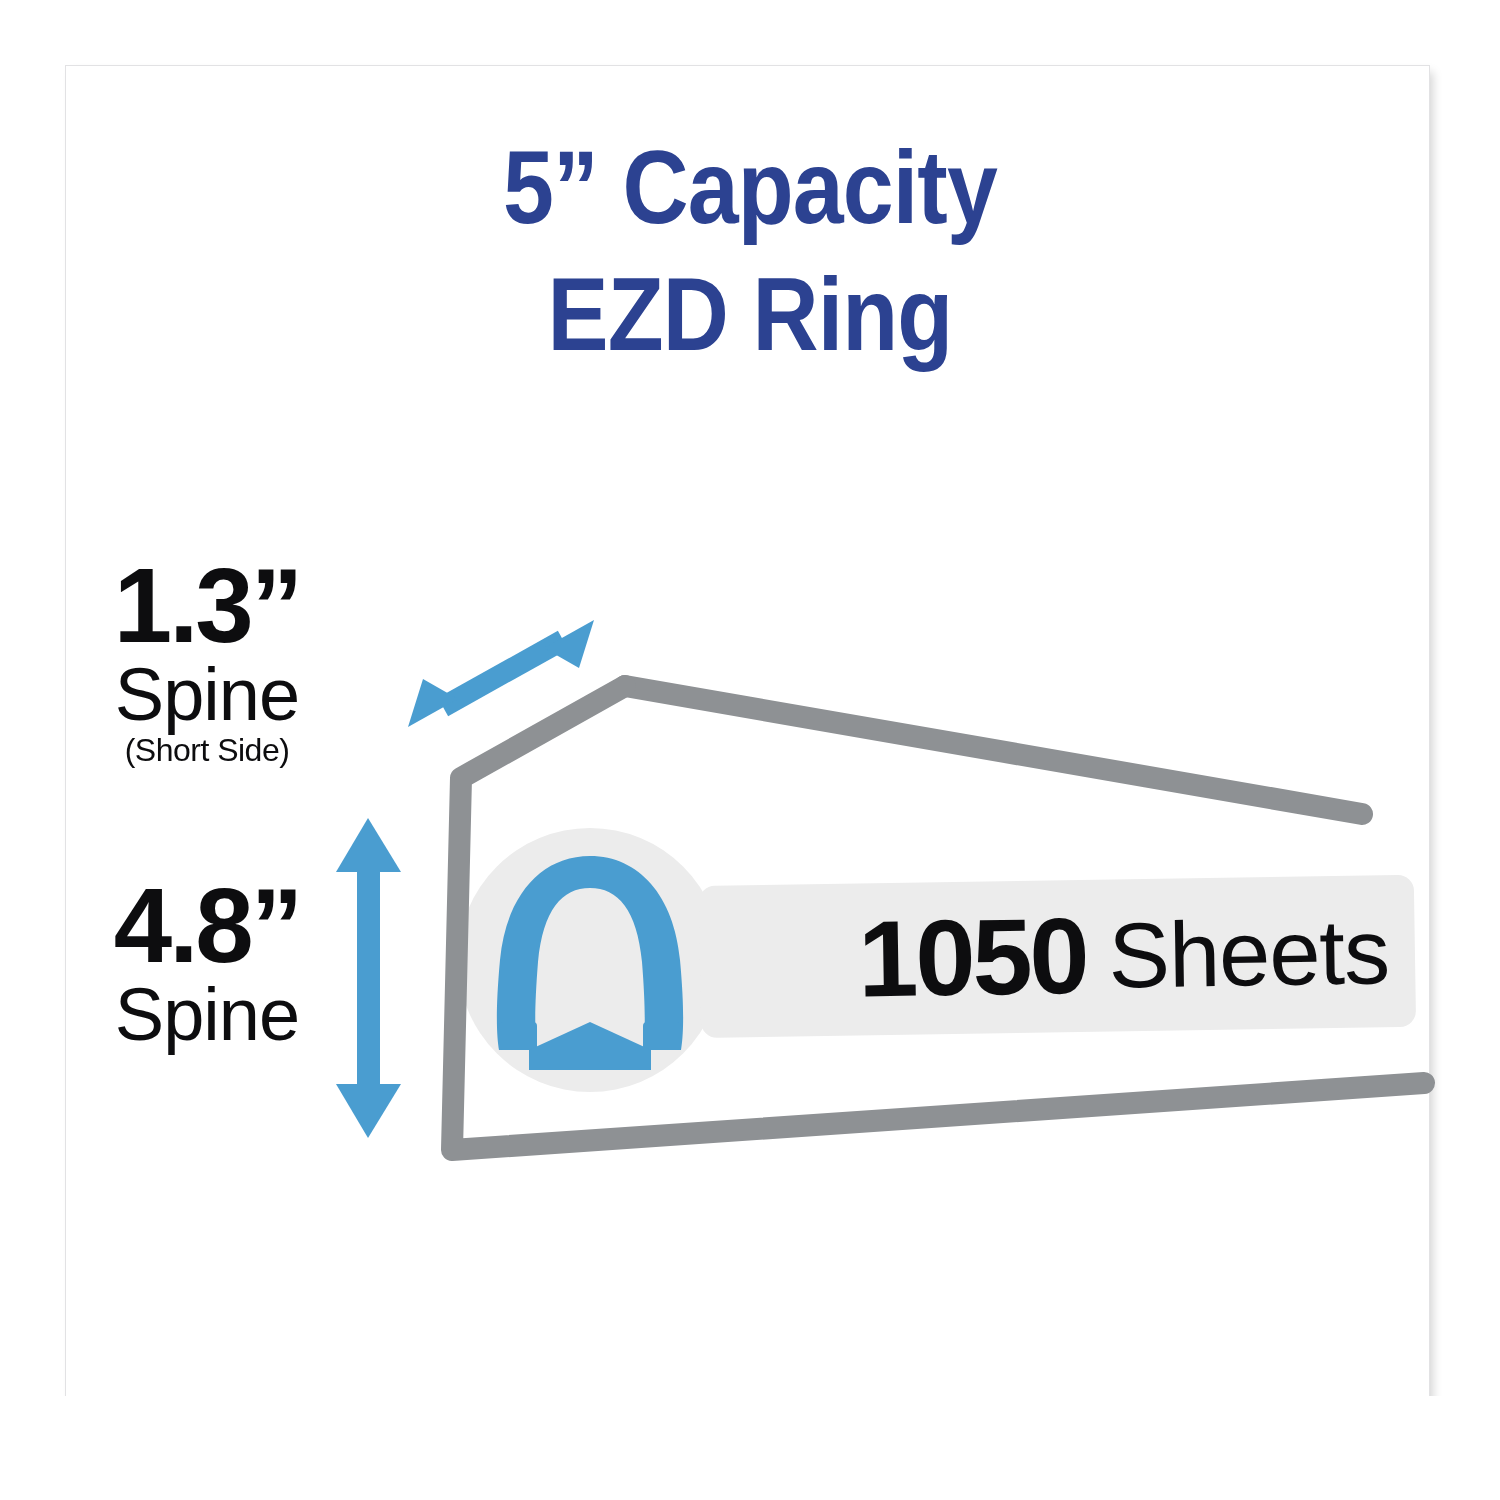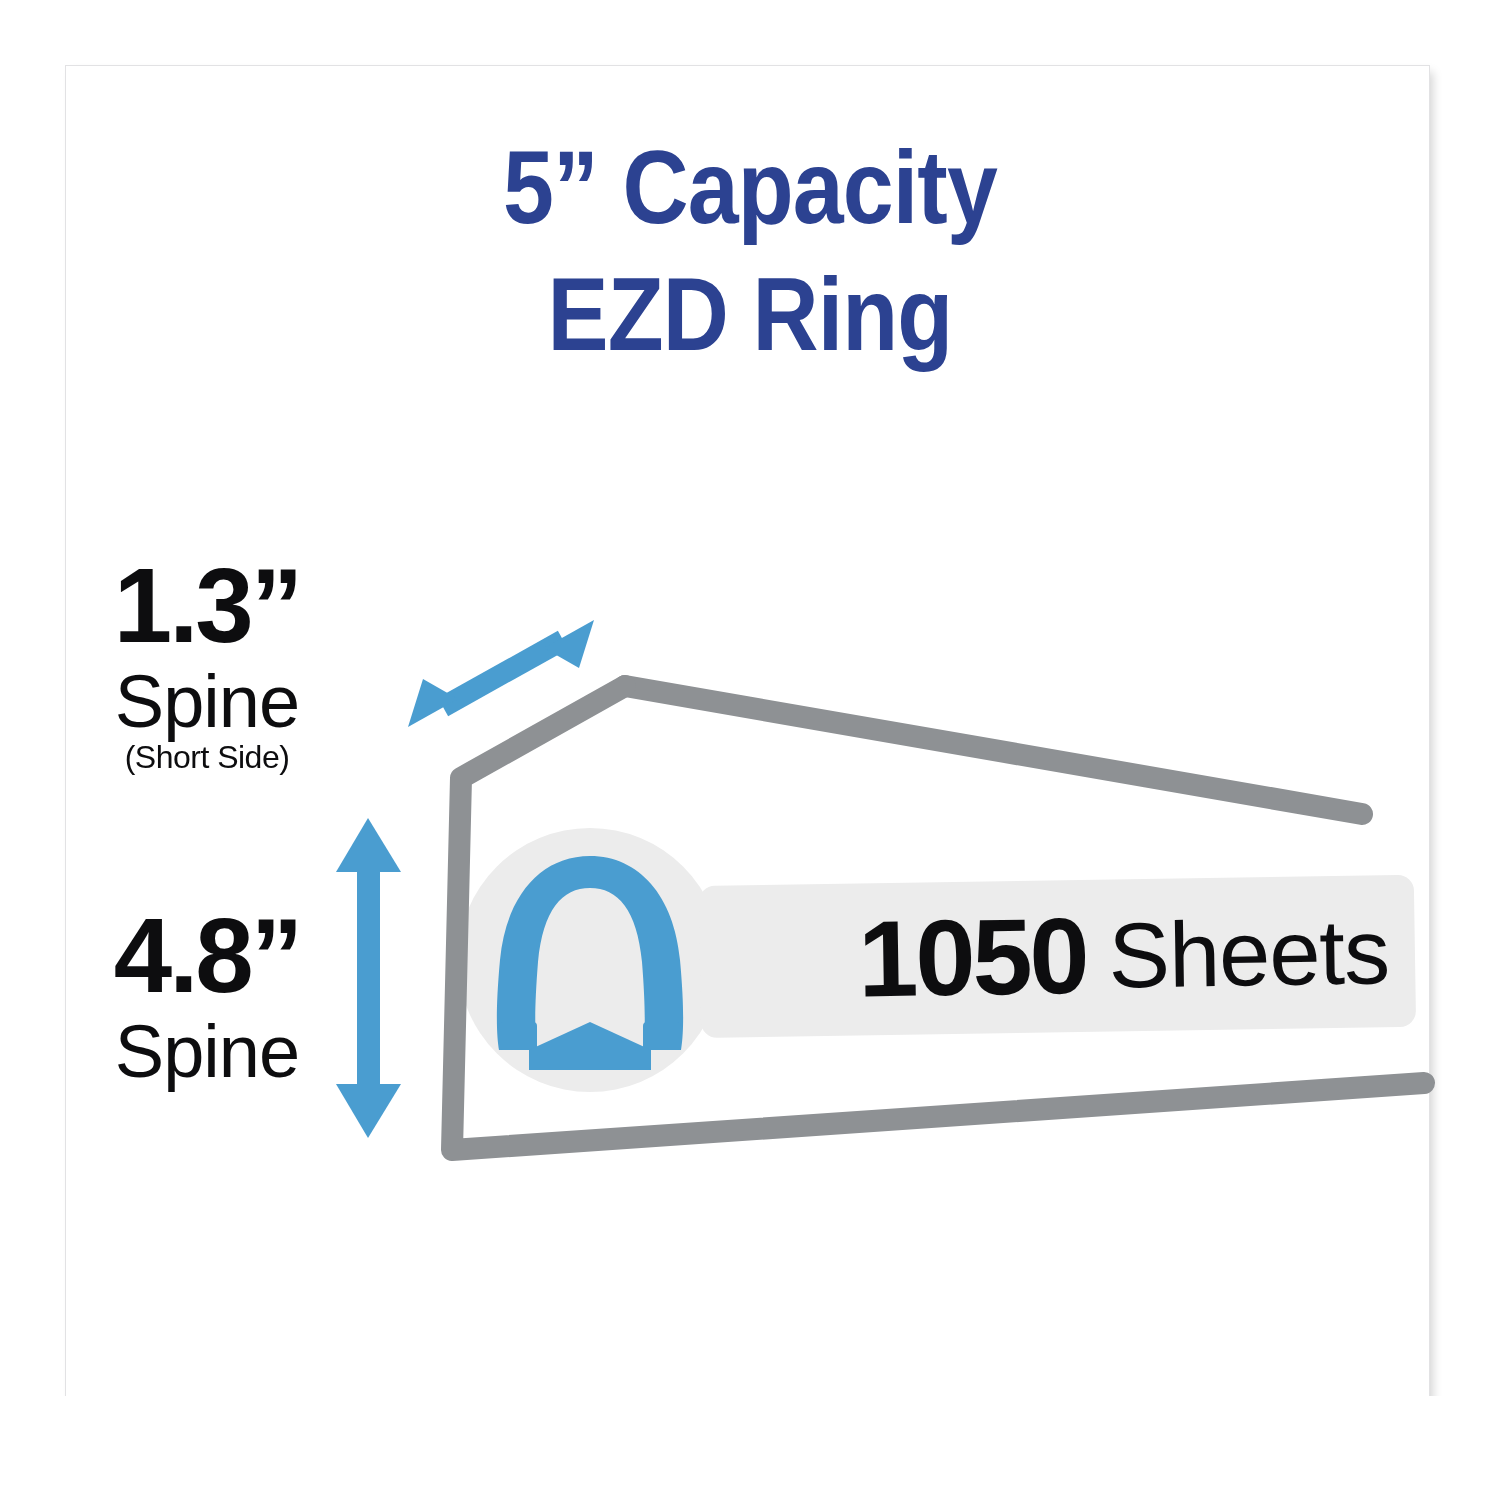--- a/index.html
+++ b/index.html
@@ -59,33 +59,33 @@
 
   
   .dim-block {
     position: absolute;
     width: 310px;
     left: 52px;
     text-align: center;
     color: #0d0d0f;
   }
   #dim-short { top: 556px; }
-  #dim-long  { top: 906px; }
+  #dim-long  { top: 876px; }
 
   .dim-value {
     font-size: 105px;
     font-weight: bold;
     line-height: 0.95;
     letter-spacing: -3px;
   }
   .dim-spine {
     font-size: 74px;
     font-weight: normal;
     line-height: 1.05;
-    margin-top: 7px;
+    margin-top: 0;
     letter-spacing: -1px;
   }
   .dim-side {
     font-size: 32px;
     font-weight: normal;
     line-height: 1.1;
     margin-top: 0;
     letter-spacing: -0.5px;
   }
 

